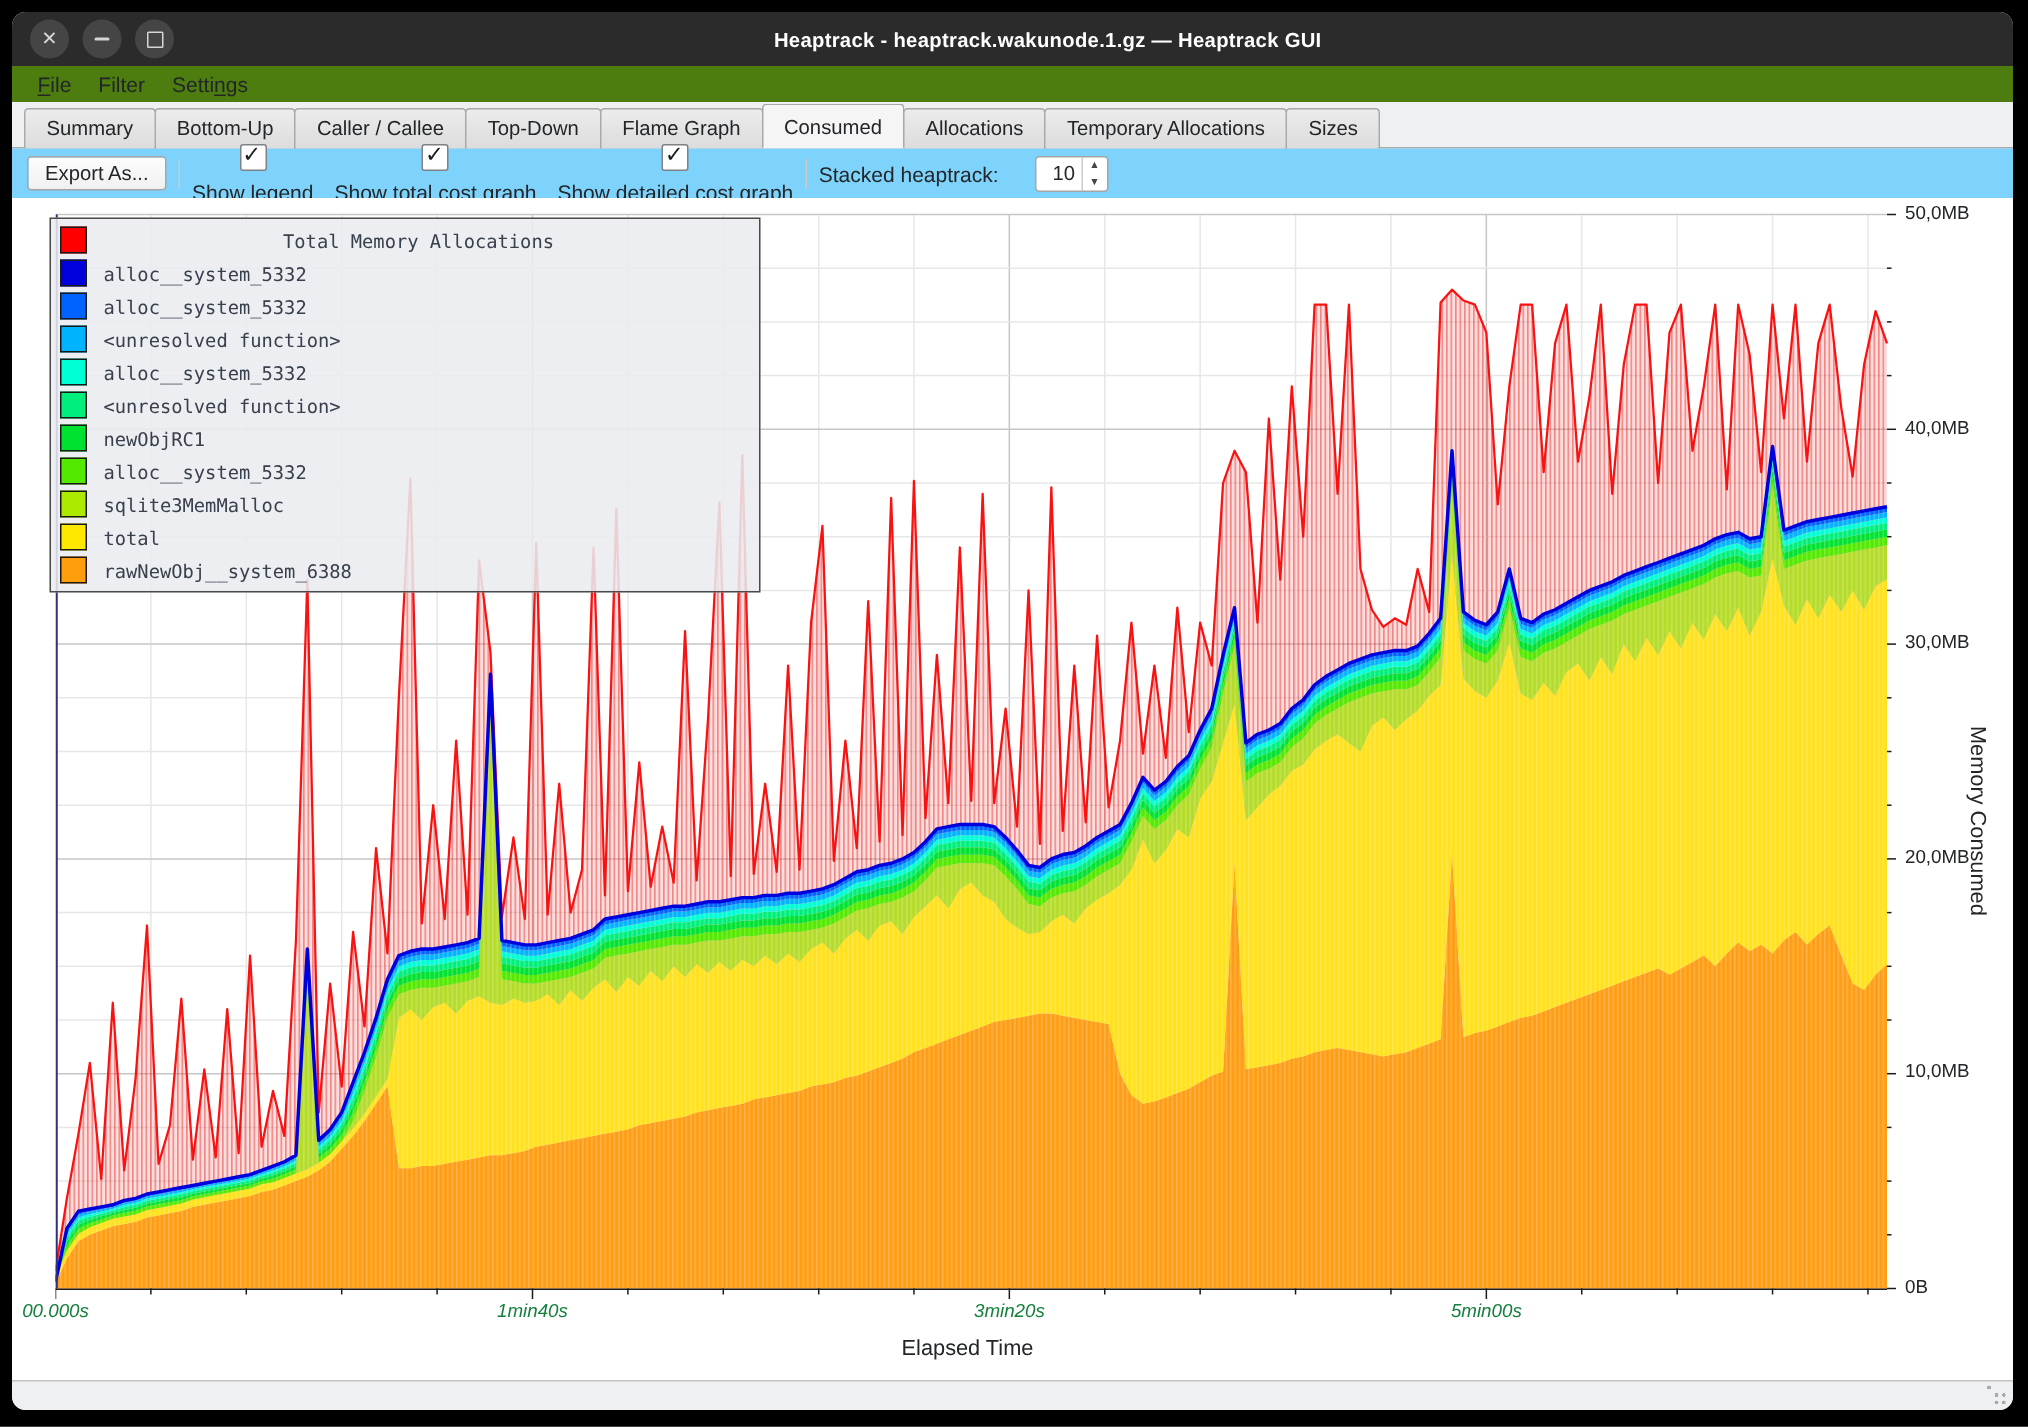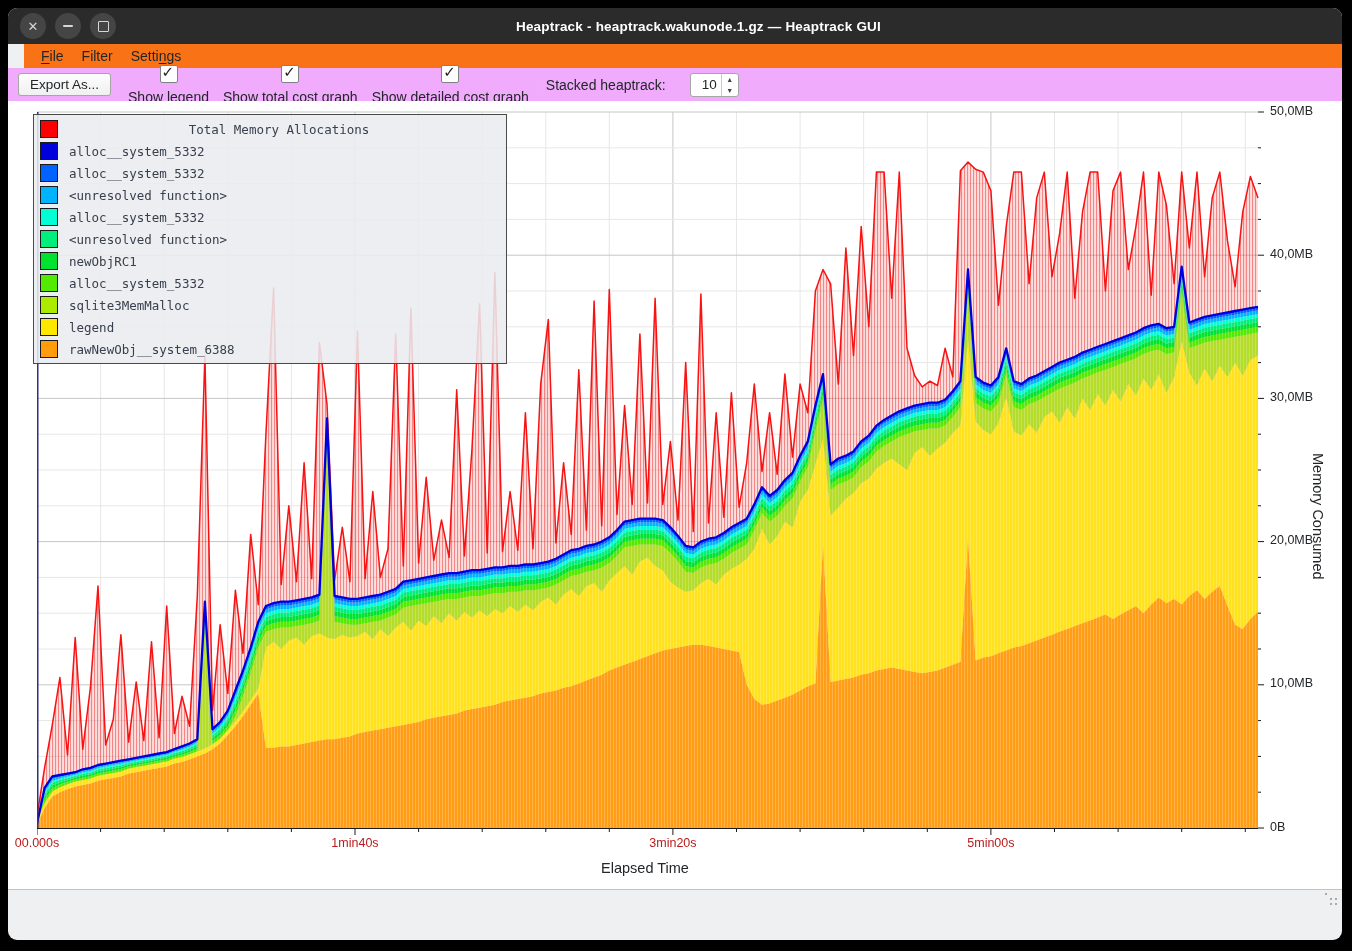--- a/index.html
+++ b/index.html
@@ -8,44 +8,44 @@
     border-radius:9px;overflow:hidden;box-shadow:0 0 0 1px #000;}
   
   #titlebar{position:relative;height:36px;background:#2b2b2b;display:flex;align-items:center;justify-content:center;}
   .winbtns{position:absolute;left:12px;top:5px;display:flex;gap:9px;}
   .winbtn{width:26px;height:26px;border-radius:50%;background:#454545;display:flex;align-items:center;justify-content:center;
     color:#d6d6d6;font-size:13px;cursor:default;}
   .winbtn .sq{width:9px;height:9px;border:1.6px solid #d6d6d6;border-radius:1px;}
   .winbtn .mini{width:10px;height:2px;background:#d6d6d6;border-radius:1px;}
   #title-text{color:#ffffff;font-weight:bold;font-size:13.5px;letter-spacing:.2px;margin-left:47px;}
   
-  #menubar{height:24px;display:flex;align-items:center;padding-left:8px;background:#f97316;font-size:14px;color:#232629;margin-left:16px;}
+  #menubar{height:24px;display:flex;align-items:center;padding-left:8px;background:#4d7c0f;font-size:14px;color:#232629;}
   .menu-item{padding:3px 9px;border-radius:3px;}
   .menu-item u{text-decoration:underline;text-underline-offset:2px;}
   
   #tabbar{height:30px;display:flex;align-items:flex-end;padding-left:8px;border-bottom:1px solid #ababab;background:#eff0f1;}
   .tab{font-size:13.5px;color:#232629;padding:5px 14px 6px 14px;background:linear-gradient(#ececec,#dcdcdc);
     border:1px solid #a8a8a8;border-bottom:none;border-radius:3px 3px 0 0;margin-right:-1px;margin-bottom:-1px;white-space:nowrap;}
   .tab.active{background:#f5f5f6;padding-top:7px;border-bottom:1px solid #f5f5f6;position:relative;z-index:2;}
   
-  #toolbar{height:33px;display:flex;align-items:center;gap:8px;padding-left:10px;background:#f0abfc;font-size:14px;color:#232629;}
+  #toolbar{height:33px;display:flex;align-items:center;gap:8px;padding-left:10px;background:#7dd3fc;font-size:14px;color:#232629;}
   #export-btn{font-size:13.5px;color:#232629;background:linear-gradient(#fdfdfd,#f0f0f1);border:1px solid #a6a6a6;
     border-radius:3px;padding:3px 11px;}
   .tsep{width:1px;height:20px;background:#c9cacb;}
   .cbwrap{display:flex;align-items:center;gap:6px;flex-direction:column;}
   .cb{width:16px;height:16px;background:#fff;border:1px solid #7f8184;border-radius:2px;position:relative;}
   .cb:after{content:"✓";position:absolute;left:1px;top:-3px;font-size:15px;font-weight:bold;color:#1b1e20;}
   #spinbox{display:flex;align-items:stretch;background:#fff;border:1px solid #a6a6a6;border-radius:3px;height:22px;margin-left:16px;}
   #spin-value{width:26px;display:flex;align-items:center;justify-content:flex-end;padding-right:4px;font-size:13.5px;color:#232629;}
   #spin-arrows{width:16px;border-left:1px solid #c9cacb;display:flex;flex-direction:column;}
   #spin-arrows div{flex:1;display:flex;align-items:center;justify-content:center;font-size:7px;color:#444;}
   
   #chart{position:relative;height:788px;background:#ffffff;}
   #plot-svg{position:absolute;left:29px;top:5px;}
-  .xlab{position:absolute;top:735px;transform:translateX(-50%);font-size:12.5px;color:#b91c1c;white-space:nowrap;}
+  .xlab{position:absolute;top:735px;transform:translateX(-50%);font-size:12.5px;color:#15803d;white-space:nowrap;font-style:italic;}
   .ylab{position:absolute;left:1262px;font-size:12.5px;color:#232629;white-space:nowrap;}
   #xlabel{position:absolute;left:637px;top:759px;transform:translateX(-50%);font-size:14.5px;color:#232629;}
   #ylabel{position:absolute;left:1318px;top:352px;font-size:14.5px;color:#232629;transform:rotate(90deg);transform-origin:left top;white-space:nowrap;}
   
   #legend{position:absolute;left:25px;top:13px;width:472px;background:rgba(233,236,239,0.87);
     border:1px solid #4a4a4a;font-family:"DejaVu Sans Mono","Liberation Mono",monospace;font-size:12.5px;color:#39404d;padding:3px 0;}
   .lrow{display:flex;align-items:center;height:22px;padding:0 6px;}
   .swatch{width:16px;height:16px;border:1px solid #1a1a1a;flex:none;}
   .lrow .ltext{margin-left:11px;white-space:nowrap;}
   .lrow.title .ltext{margin-left:0;flex:1;text-align:center;}
@@ -77,20 +77,31 @@
     </div>
     <div id="title-text">Heaptrack - heaptrack.wakunode.1.gz — Heaptrack GUI</div>
   </div>
 
   <div id="menubar">
       <span class="menu-item"><u>F</u>ile</span>
       <span class="menu-item">Filter</span>
       <span class="menu-item">Setti<u>n</u>gs</span>
     </div>
 
+  <div id="tabbar">
+      <div class="tab">Summary</div>
+      <div class="tab">Bottom-Up</div>
+      <div class="tab">Caller / Callee</div>
+      <div class="tab">Top-Down</div>
+      <div class="tab">Flame Graph</div>
+      <div class="tab active">Consumed</div>
+      <div class="tab">Allocations</div>
+      <div class="tab">Temporary Allocations</div>
+      <div class="tab">Sizes</div>
+    </div>
 
   <div id="toolbar">
     <button id="export-btn">Export As...</button>
     <span class="tsep"></span>
     <span id="cb-container" style="display:flex;align-items:center;gap:14px;">
         <span class="cbwrap">
           <span class="cb"></span>
           <span>Show legend</span>
         </span>
         <span class="cbwrap">
@@ -252,21 +263,21 @@
         <div class="lrow">
           <span class="swatch" style="background: rgb(84, 233, 0);"></span>
           <span class="ltext">alloc__system_5332</span>
         </div>
         <div class="lrow">
           <span class="swatch" style="background: rgb(172, 235, 0);"></span>
           <span class="ltext">sqlite3MemMalloc</span>
         </div>
         <div class="lrow">
           <span class="swatch" style="background: rgb(255, 232, 0);"></span>
-          <span class="ltext">legend</span>
+          <span class="ltext">total</span>
         </div>
         <div class="lrow">
           <span class="swatch" style="background: rgb(255, 157, 12);"></span>
           <span class="ltext">rawNewObj__system_6388</span>
         </div>
       </div>
     <div id="xticks">
         <div class="xlab" style="left: 29px;">00.000s</div>
         <div class="xlab" style="left: 346.969px;">1min40s</div>
         <div class="xlab" style="left: 664.938px;">3min20s</div>

